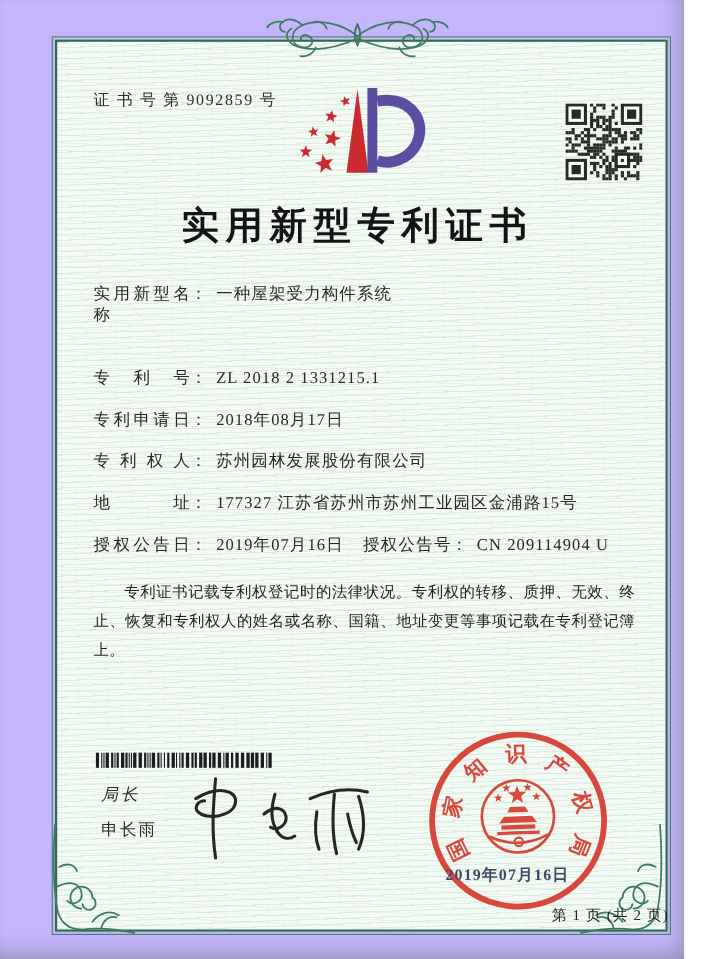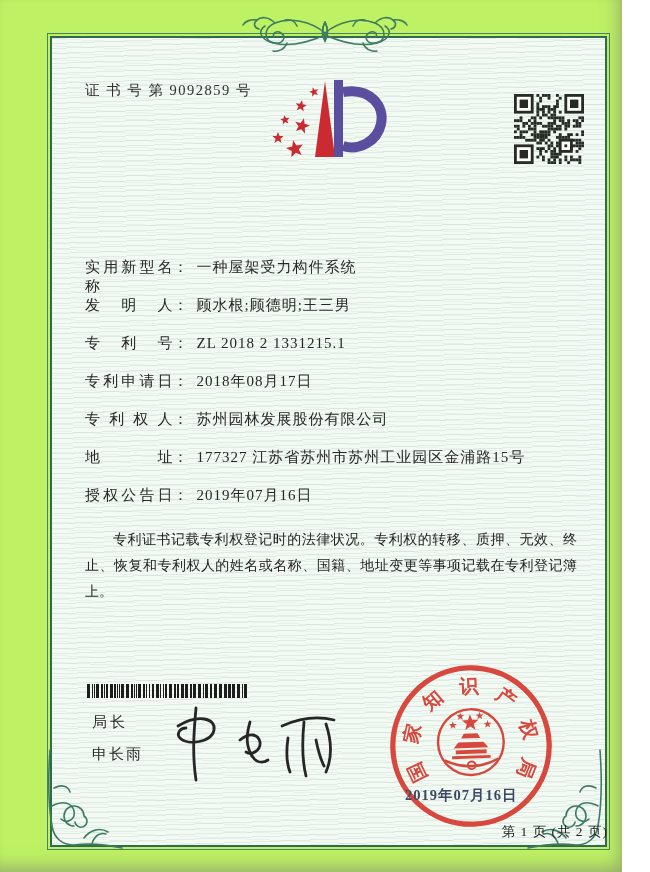--- a/index.html
+++ b/index.html
@@ -1,18 +1,18 @@
 <!DOCTYPE html>
 <html><head>
 <meta charset="utf-8">
 <style>
   html,body{margin:0;padding:0;background:#ffffff;}
   .page{
     position:relative; width:622px; height:872px; overflow:hidden;
-    background:#bef264;
+    background:#c4b5fd;
     font-family:"Liberation Serif","DejaVu Serif",serif;
     box-shadow:inset -12px -14px 18px -10px rgba(110,110,110,.55),
                inset 3px 3px 8px -6px rgba(0,0,0,.12);
   }
   
   .frame-outer{position:absolute; left:47px; top:33px; width:561px; height:815px;
     border:1px solid #4a8166;}
   .frame-inner{position:absolute; inset:2px; border:2px solid #2f6b51;
     background-color:#f3f9f3;
     background-image:
@@ -27,21 +27,21 @@
     font-weight:bold; letter-spacing:6px; color:#141414;}
   .field-row{left:85px; width:500px; font-size:15px; color:#272727; letter-spacing:.5px; height:22px;}
   .flabel{display:inline-block; width:88px; text-align:justify; text-align-last:justify; vertical-align:top;}
   .fcolon{display:inline-block; margin-right:8px;}
   .fvalue{letter-spacing:1px;}
   .grant-group{position:absolute; left:245px; top:0; white-space:nowrap;}
   .grant-group .flabel{width:80px;}
   .body-text{left:85px; top:527px; width:492px; font-size:14px; line-height:26px;
     color:#1f1f1f; text-align:justify;}
   .body-text p{margin:0; text-indent:2em;}
-  .commissioner-title{left:92px; top:713px; font-size:15px; letter-spacing:3px; color:#2a2a2a;}
+  .commissioner-title{left:92px; top:713px; font-size:15px; letter-spacing:3px; color:#2a2a2a;font-style:italic;}
   .commissioner-name{left:92px; top:745px; font-size:15px; letter-spacing:2px; color:#2a2a2a;}
   .seal-date{left:405px; top:786px; width:160px; font-size:14.5px; font-weight:bold;
     letter-spacing:1px; color:#3d4963; z-index:6;}
   .footer{left:47px; top:823px; width:561px; text-align:right; font-size:13.5px;
     letter-spacing:1px; color:#222;}
   .seal-wrap{left:388px; top:663px; z-index:5; opacity:.93; transform:rotate(-2deg);}
 </style>
 </head>
 <body>
 
@@ -331,41 +331,42 @@
       <rect x="53.199999999999996" y="2.8" width="14" height="14" fill="#fcfdfb"></rect>
       <rect x="56" y="5.6" width="8.399999999999999" height="8.399999999999999" fill="#262b24"></rect>
       <rect x="0" y="50.4" width="19.599999999999998" height="19.599999999999998" fill="#262b24"></rect>
       <rect x="2.8" y="53.199999999999996" width="14" height="14" fill="#fcfdfb"></rect>
       <rect x="5.6" y="56" width="8.399999999999999" height="8.399999999999999" fill="#262b24"></rect>
       <rect x="44.8" y="44.8" width="14" height="14" fill="#262b24"></rect>
       <rect x="47.599999999999994" y="47.599999999999994" width="8.399999999999999" height="8.399999999999999" fill="#fcfdfb"></rect>
       <rect x="50.4" y="50.4" width="2.8" height="2.8" fill="#262b24"></rect>
     </svg>
 
+  <div class="abs title">实用新型专利证书</div>
 
   <div class="abs field-row" style="top:258px;">
     <span class="flabel">实用新型名称</span><span class="fcolon">：</span><span class="fvalue">一种屋架受力构件系统</span>
   </div>
-  <div class="abs field-row" style="top:296px;">
-    <span class="flabel">发明人</span><span class="fcolon">：</span><span class="fvalue">顾水根;顾德明;王三男</span>
-  </div>
   <div class="abs field-row" style="top:334px;">
     <span class="flabel">专利号</span><span class="fcolon">：</span><span class="fvalue">ZL 2018 2 1331215.1</span>
   </div>
   <div class="abs field-row" style="top:372px;">
     <span class="flabel">专利申请日</span><span class="fcolon">：</span><span class="fvalue">2018年08月17日</span>
   </div>
   <div class="abs field-row" style="top:410px;">
     <span class="flabel">专利权人</span><span class="fcolon">：</span><span class="fvalue">苏州园林发展股份有限公司</span>
   </div>
   <div class="abs field-row" style="top:448px;">
     <span class="flabel">地址</span><span class="fcolon">：</span><span class="fvalue">177327 江苏省苏州市苏州工业园区金浦路15号</span>
   </div>
   <div class="abs field-row" style="top:486px;">
     <span class="flabel">授权公告日</span><span class="fcolon">：</span><span class="fvalue">2019年07月16日</span>
+    <span class="grant-group">
+      <span class="flabel">授权公告号</span><span class="fcolon">：</span><span class="fvalue">CN 209114904 U</span>
+    </span>
   </div>
 
   <div class="abs body-text">
     <p>专利证书记载专利权登记时的法律状况。专利权的转移、质押、无效、终止、恢复和专利权人的姓名或名称、国籍、地址变更等事项记载在专利登记簿上。</p>
   </div>
 
   <svg class="abs" style="left:87px; top:684px;" width="162" height="15" viewBox="0 0 162 15" id="barcode-svg">
       <rect x="0" y="0" width="3" height="14" fill="#1d1d1d"></rect>
       <rect x="5" y="0" width="1" height="14" fill="#1d1d1d"></rect>
       <rect x="7" y="0" width="1" height="14" fill="#1d1d1d"></rect>

